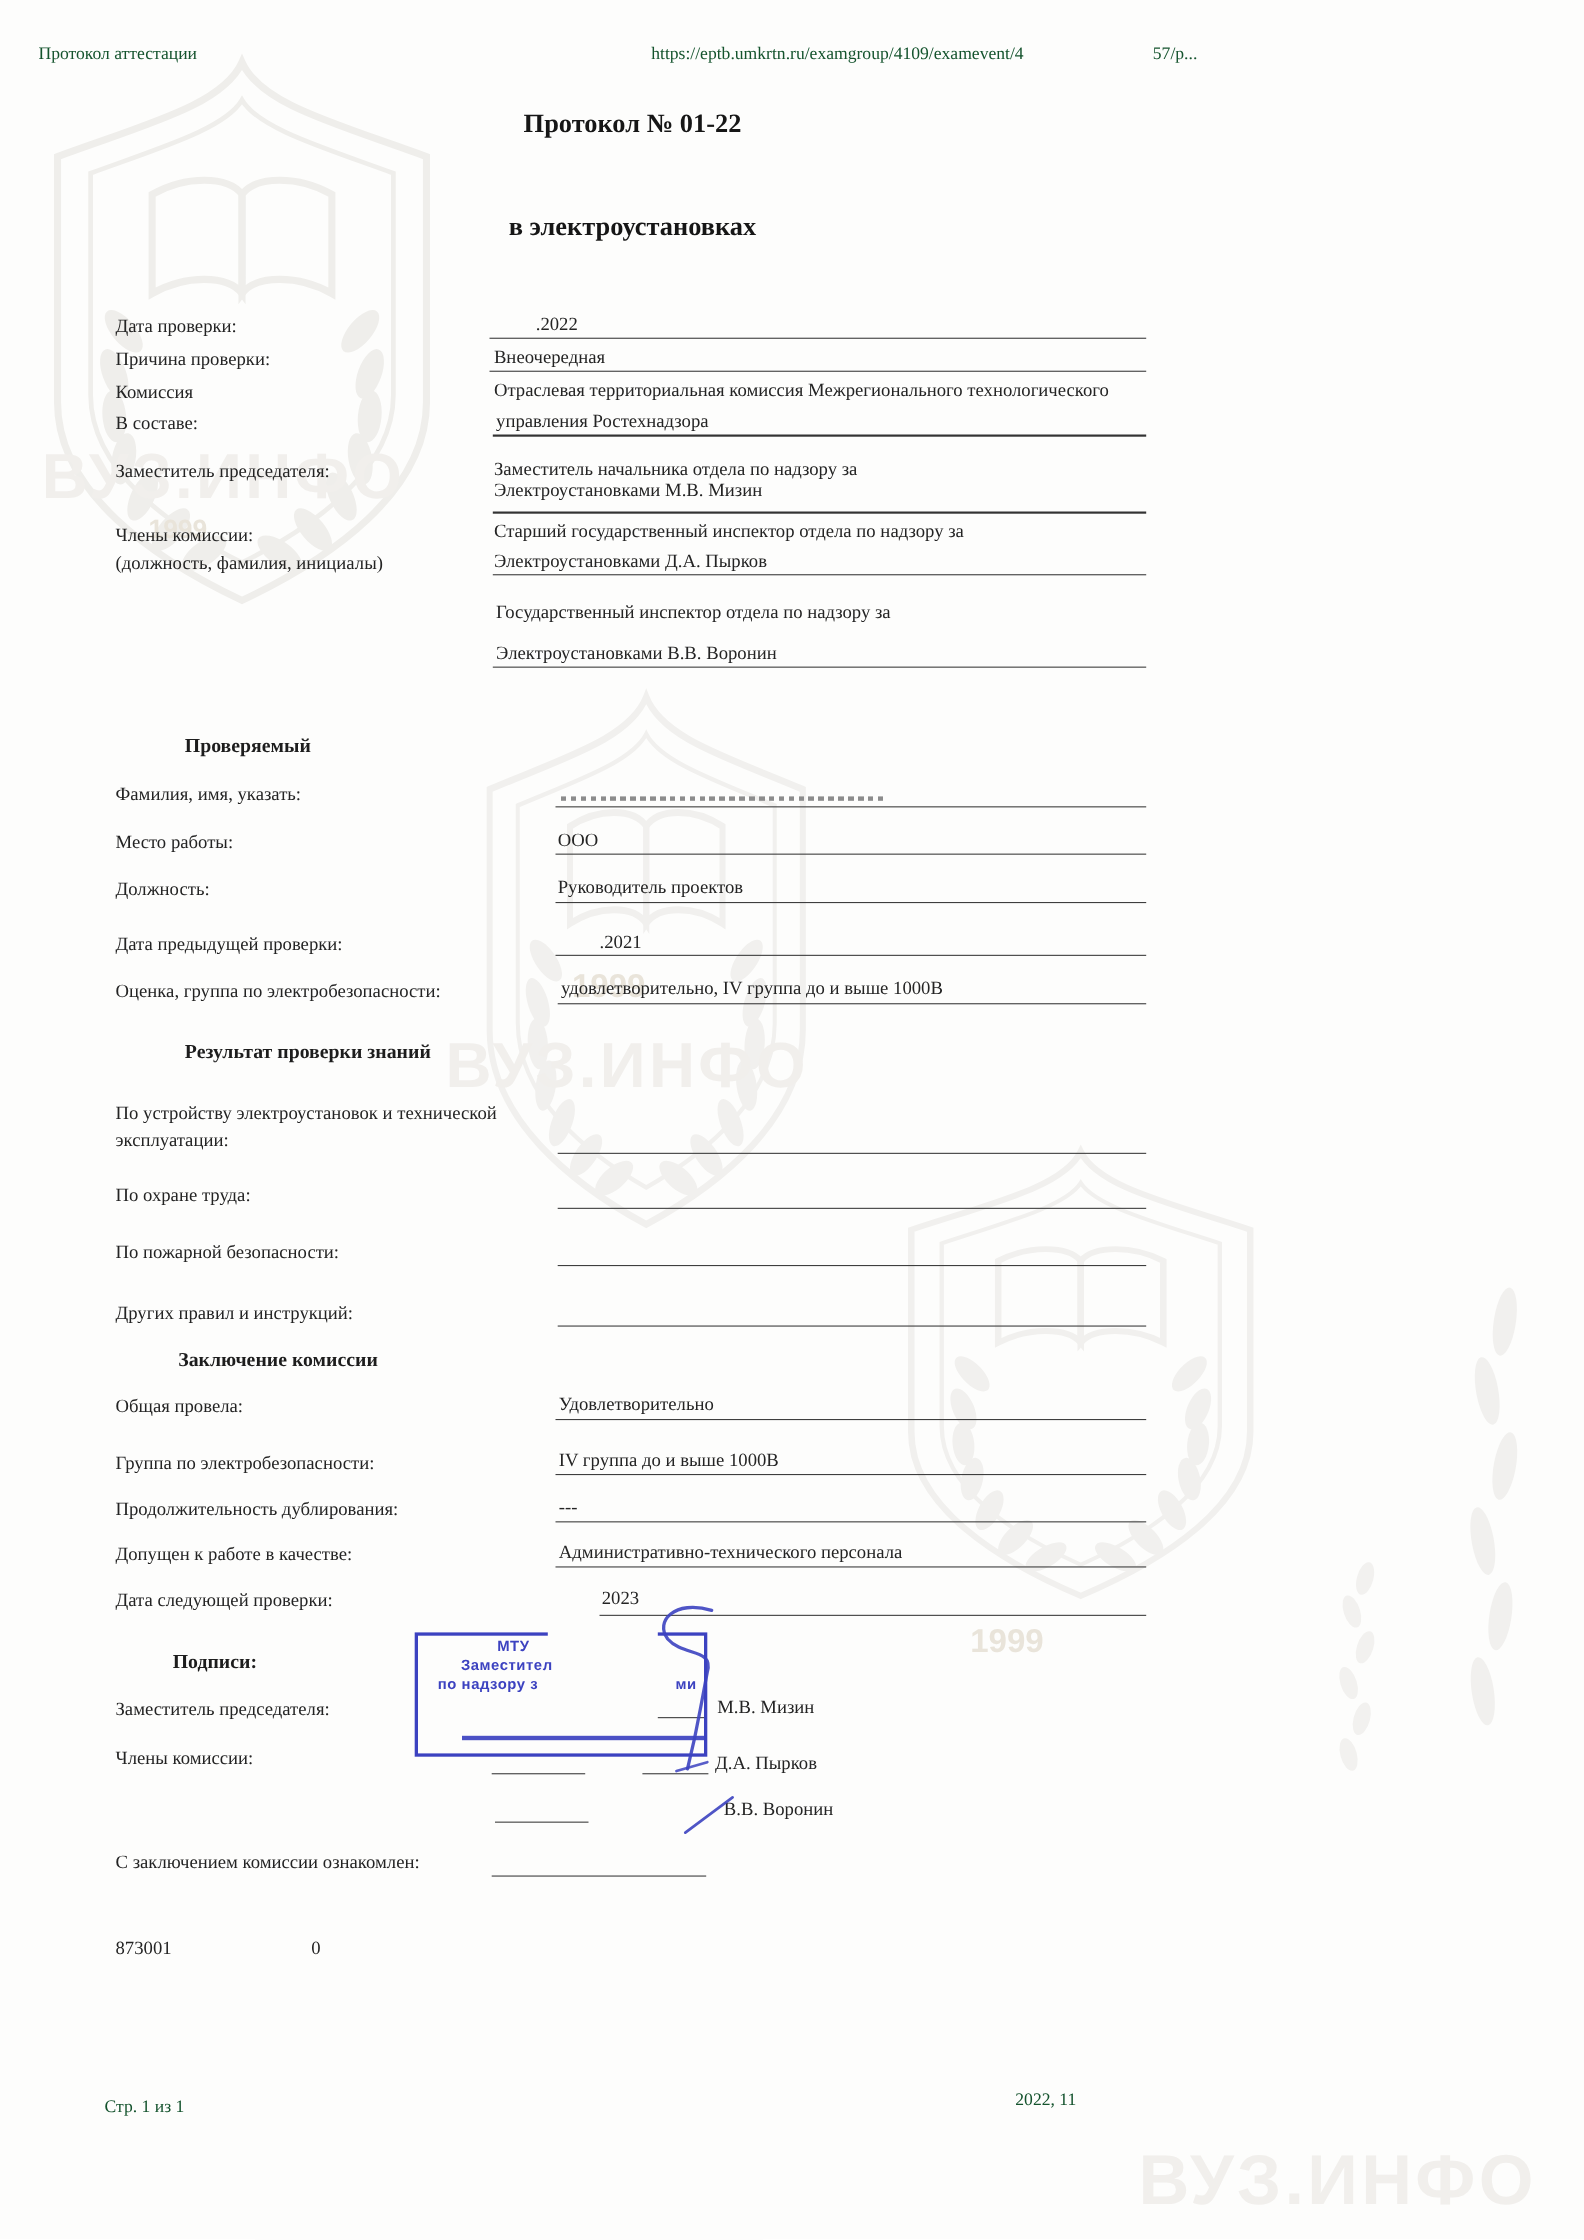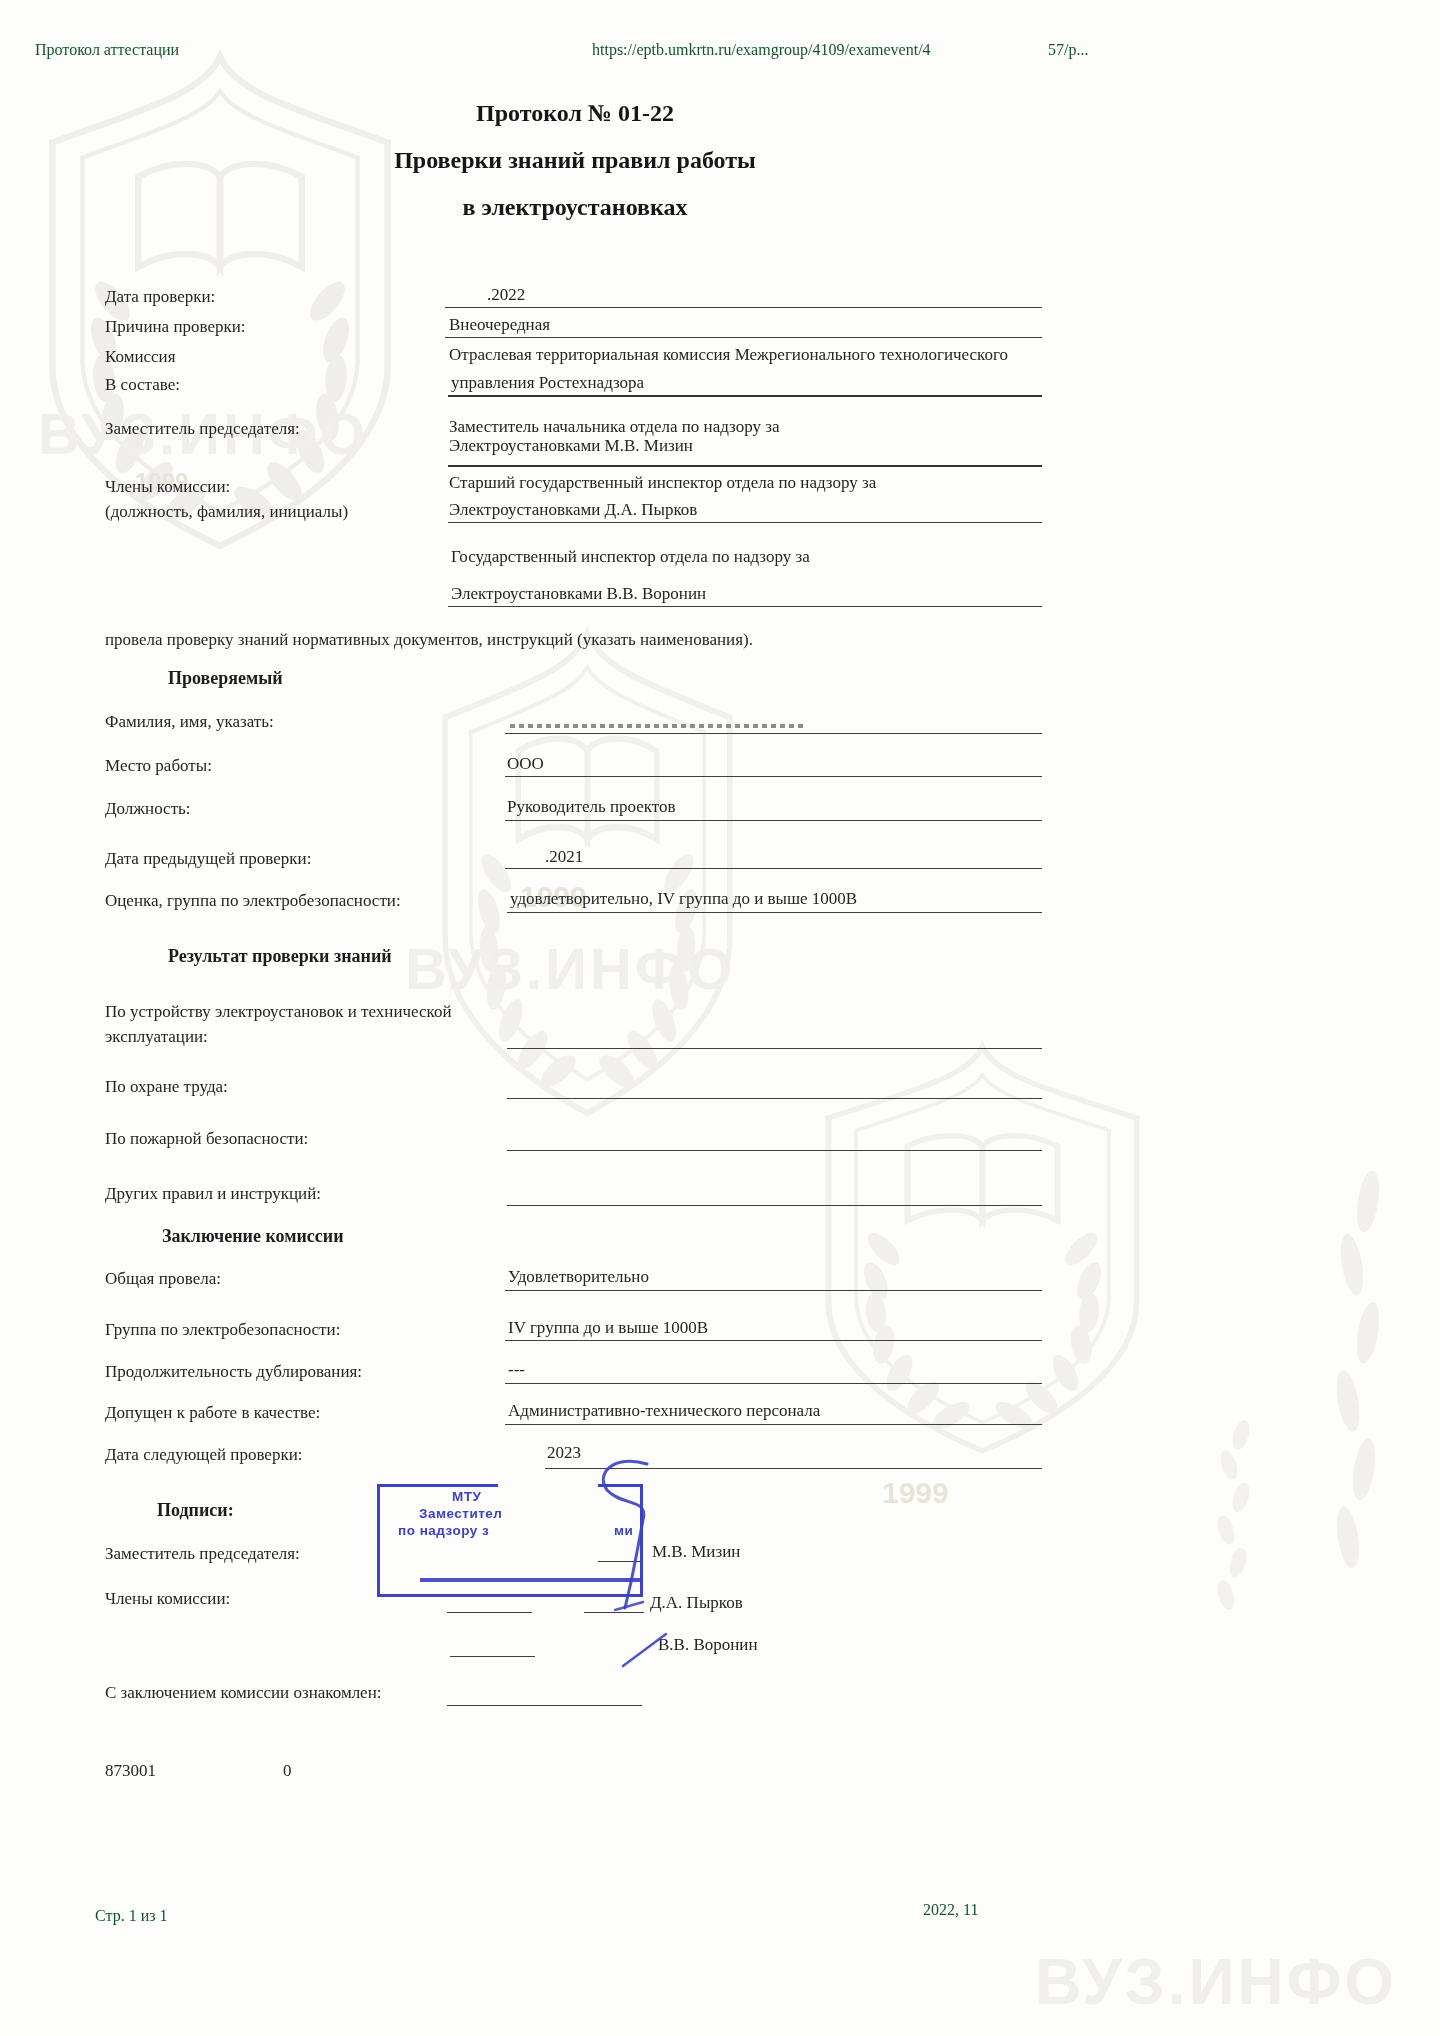--- a/index.html
+++ b/index.html
@@ -93,21 +93,20 @@
     <div class="wm-year" style="left:882px;top:1476px;font-size:30px">1999</div>
   </div>
 
   <div class="layer" id="content">
 
     <div class="t sm" style="left:35px;top:40px">Протокол аттестации</div>
     <div class="t sm" style="left:592px;top:40px">https://eptb.umkrtn.ru/examgroup/4109/examevent/4</div>
     <div class="t sm" style="left:1048px;top:40px">57/p...</div>
 
     <div class="title" style="top:100px">Протокол № 01-22</div>
-    <div class="title" style="top:147px">Проверки знаний правил работы</div>
     <div class="title" style="top:194px">в электроустановках</div>
 
     <div class="t" style="left:105px;top:286px">Дата проверки:</div>
     <div class="t" style="left:487px;top:284px">.2022</div>
     <div class="ln" style="left:445px;top:307px;width:597px"></div>
 
     <div class="t" style="left:105px;top:316px">Причина проверки:</div>
     <div class="t" style="left:449px;top:314px">Внеочередная</div>
     <div class="ln" style="left:445px;top:337px;width:597px"></div>
 
@@ -125,21 +124,20 @@
     <div class="t" style="left:105px;top:476px">Члены комиссии:</div>
     <div class="t" style="left:449px;top:472px">Старший государственный инспектор отдела по надзору за</div>
     <div class="t" style="left:105px;top:501px">(должность, фамилия, инициалы)</div>
     <div class="t" style="left:449px;top:499px">Электроустановками Д.А. Пырков</div>
     <div class="ln" style="left:448px;top:522px;width:594px"></div>
 
     <div class="t" style="left:451px;top:546px">Государственный инспектор отдела по надзору за</div>
     <div class="t" style="left:451px;top:583px">Электроустановками В.В. Воронин</div>
     <div class="ln" style="left:448px;top:606px;width:594px"></div>
 
-    <div class="t" style="left:105px;top:629px">провела проверку знаний нормативных документов, инструкций (указать наименования).</div>
 
     <div class="h" style="left:168px;top:668px">Проверяемый</div>
 
     <div class="t" style="left:105px;top:711px">Фамилия, имя, указать:</div>
     <div class="redact" style="left:510px;top:724px;width:295px"></div>
     <div class="ln" style="left:505px;top:733px;width:537px"></div>
 
     <div class="t" style="left:105px;top:755px">Место работы:</div>
     <div class="t" style="left:507px;top:753px">ООО</div>
     <div class="ln" style="left:505px;top:776px;width:537px"></div>

